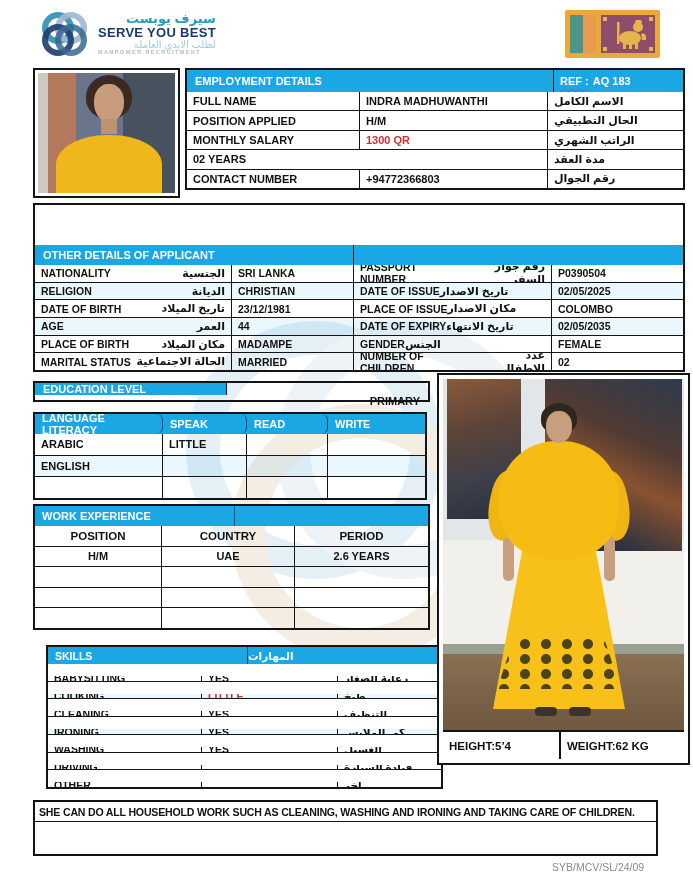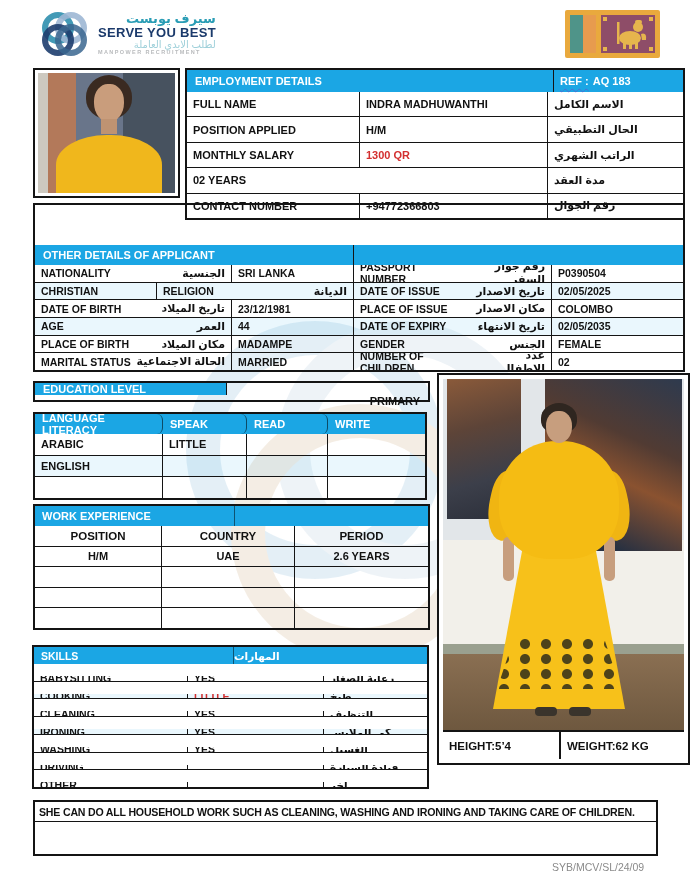--- a/index.html
+++ b/index.html
@@ -36,34 +36,34 @@
   
   .photo-small{ position:absolute; left:33px; top:68px; width:147px; height:130px; border:2px solid var(--line); background:#fff; padding:3px; z-index:1; }
   .scene-s{ position:relative; width:100%; height:100%; overflow:hidden;
             background:linear-gradient(90deg,#cdc9c0 0 7%,#b3795a 7% 28%,#69758a 28% 62%,#47525f 62%); }
   .s-hair{ position:absolute; left:48px; top:2px; width:46px; height:44px; background:#3a2a21; border-radius:50% 50% 46% 46%; }
   .s-face{ position:absolute; left:56px; top:11px; width:30px; height:38px; background:#c99d7c; border-radius:46% 46% 50% 50%; }
   .s-neck{ position:absolute; left:63px; top:46px; width:16px; height:15px; background:#bf9372; }
   .s-top{ position:absolute; left:18px; bottom:-4px; width:106px; height:62px; background:#f0b71c; border-radius:48% 48% 0 0; }
 
   
-  .tbl-emp{ left:185px; top:68px; width:500px; height:152px; }
+  .tbl-emp{ left:185px; top:68px; width:500px; height:122px; }
   .tbl-emp .thead{ height:22px; }
   .emp-h-l{ flex:1; padding-left:8px; }
   .emp-h-r{ width:130px; border-left:1px solid var(--line); align-self:stretch; display:flex; align-items:center; padding-left:6px; gap:4px; }
   .e1{ width:173px; } .e2{ flex:1; } .e3{ width:135px; justify-content:flex-end; }
 
   
   .tbl-other{ left:33px; top:203px; width:652px; height:169px; }
   .tbl-other .thead{ height:20px;margin-top:40px; }
   .oth-h-l{ width:319px; border-right:1px solid var(--line); align-self:stretch; display:flex; align-items:center; padding-left:8px; }
   .oth-h-r{ flex:1; }
   .o1{ width:197px; justify-content:space-between; font-size:10.5px; }
   .o2{ width:122px; font-size:10.5px; }
-  .o3{ width:198px; justify-content:space-between; font-size:10.5px; }
+  .o3{ width:198px; font-size:10.5px; }
   .o4{ flex:1; font-size:10.5px; }
   .arspan{ direction:rtl; font-size:11px; }
 
   
   .tbl-edu{ left:33px; top:381px; width:397px; height:21px; flex-direction:column; }
   .edu-l{ width:192px; background:var(--accent); color:#fff; display:flex; align-items:center; padding-left:8px; font-weight:bold; font-size:11px; border-right:1px solid var(--line); }
   .edu-v{ flex:1; display:flex; align-items:center; justify-content:flex-end; padding-right:8px; font-weight:bold; font-size:11px; }
 
   
   .tbl-lang{ left:33px; top:412px; width:394px; height:88px; }
@@ -73,21 +73,21 @@
   .lc1{ width:128px; } .lc2{ width:84px; } .lc3{ width:81px; } .lc4{ flex:1; border-right:none; }
 
   
   .tbl-work{ left:33px; top:504px; width:397px; height:126px; }
   .tbl-work .thead{ height:20px; }
   .wk-h-l{ width:200px; border-right:1px solid rgba(0,0,0,.5); align-self:stretch; display:flex; align-items:center; padding-left:7px; }
   .w1{ width:127px; justify-content:center; } .w2{ width:133px; justify-content:center; } .w3{ flex:1; justify-content:center; border-right:none; }
   .whead .cell{ font-size:11.5px; }
 
   
-  .tbl-skill{ left:32px; top:645px; width:397px; height:144px;gap:12px; }
+  .tbl-skill{ left:46px; top:645px; width:397px; height:144px;gap:12px; }
   .tbl-skill .thead{ height:17px; font-size:10.5px; }
   .sk-h-l{ width:200px; border-right:1px solid rgba(0,0,0,.5); align-self:stretch; display:flex; align-items:center; padding-left:7px; }
   .sk-h-r{ flex:1; display:flex; justify-content:flex-end; padding-right:7px; direction:rtl; }
   .s1{ width:154px; font-size:10.5px; } .s2{ width:136px; font-size:10.5px; } .s3{ flex:1; justify-content:flex-end; border-right:none; font-size:10.5px; }
 
   
   .photo-big{ position:absolute; left:437px; top:373px; width:253px; height:392px; border:2px solid var(--line); background:#fff; padding:4px; display:flex; flex-direction:column; z-index:1; }
   .scene-b{ position:relative; flex:1; overflow:hidden; background:linear-gradient(#e2e6e9 0 46%, #f2f0ea 46% 74%, #f2f0ea); }
   .b-panel-l{ position:absolute; left:4px; top:0; width:74px; height:140px; background:linear-gradient(165deg,#8a5a3a 0%,#5d4438 35%,#3c3f4a 70%,#2b2f3a 100%); }
   .b-panel-r{ position:absolute; left:102px; top:0; right:2px; height:172px; background:linear-gradient(205deg,#2e3a4e 0%,#513b33 35%,#8a5230 55%,#273041 85%); }
@@ -222,25 +222,25 @@
           <span class="arspan">الجنسية</span>
         </div>
       <div class="cell o2">SRI LANKA</div>
       <div class="cell o3">
           <span>PASSPORT NUMBER</span>
           <span class="arspan">رقم جواز السفر</span>
         </div>
       <div class="cell o4 last">P0390504</div>
     </div>
     <div class="r tint">
-      <div class="cell o2">CHRISTIAN</div>
       <div class="cell o1">
           <span>RELIGION</span>
           <span class="arspan">الديانة</span>
         </div>
+      <div class="cell o2">CHRISTIAN</div>
       <div class="cell o3">
           <span>DATE OF ISSUE</span>
           <span class="arspan">تاريخ الاصدار</span>
         </div>
       <div class="cell o4 last">02/05/2025</div>
     </div>
     <div class="r">
       <div class="cell o1">
           <span>DATE OF BIRTH</span>
           <span class="arspan">تاريخ الميلاد</span>

